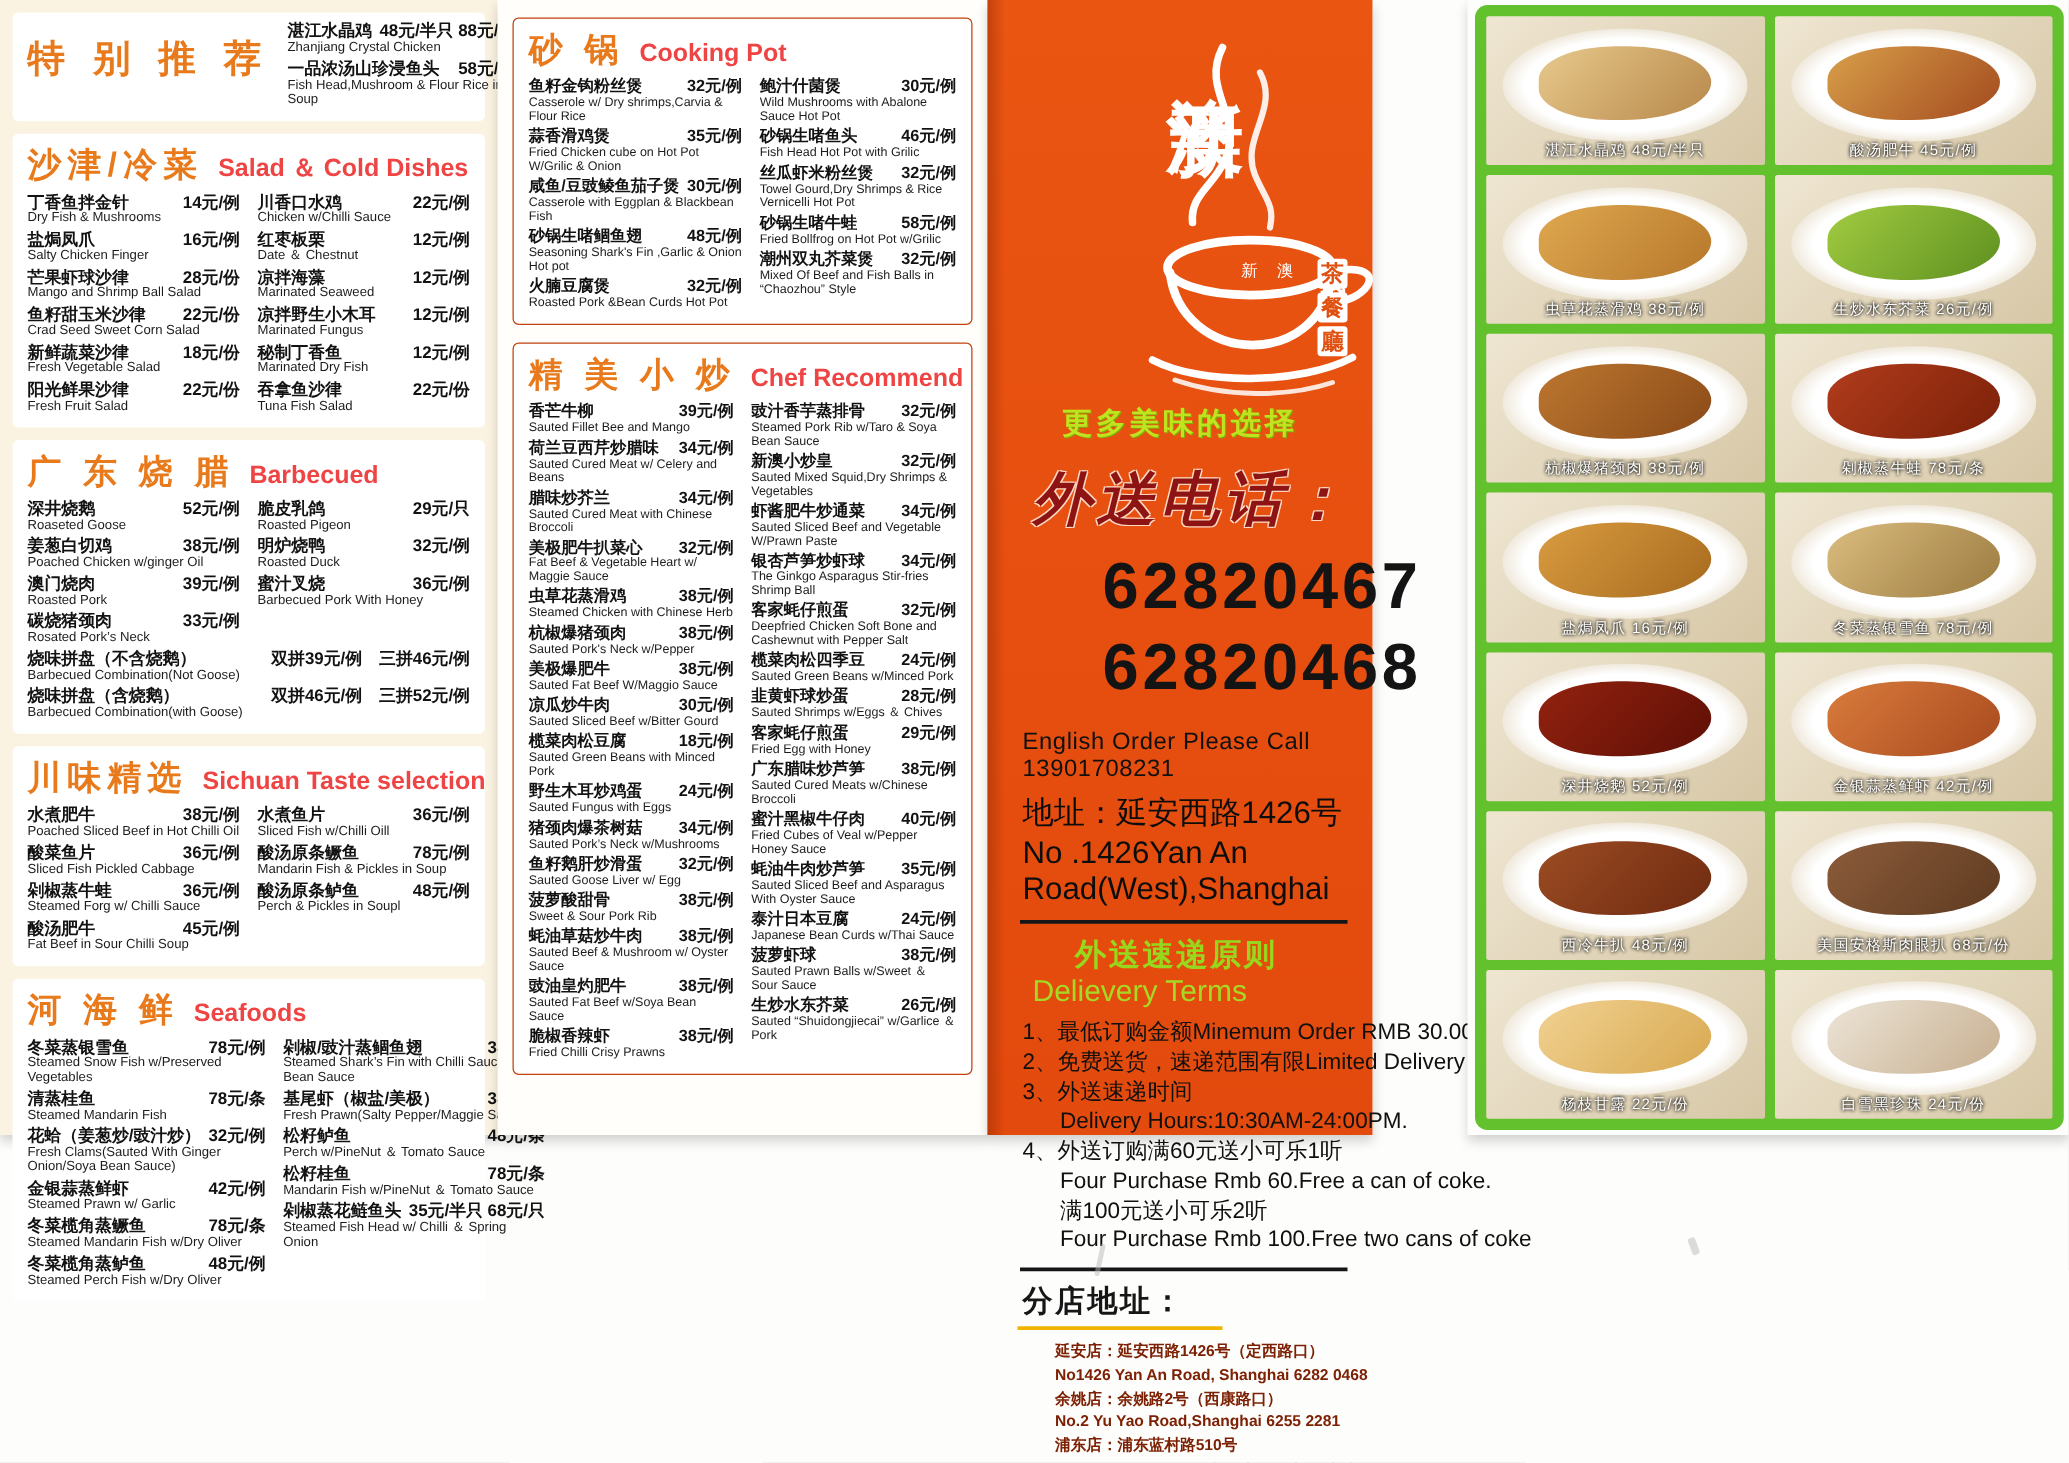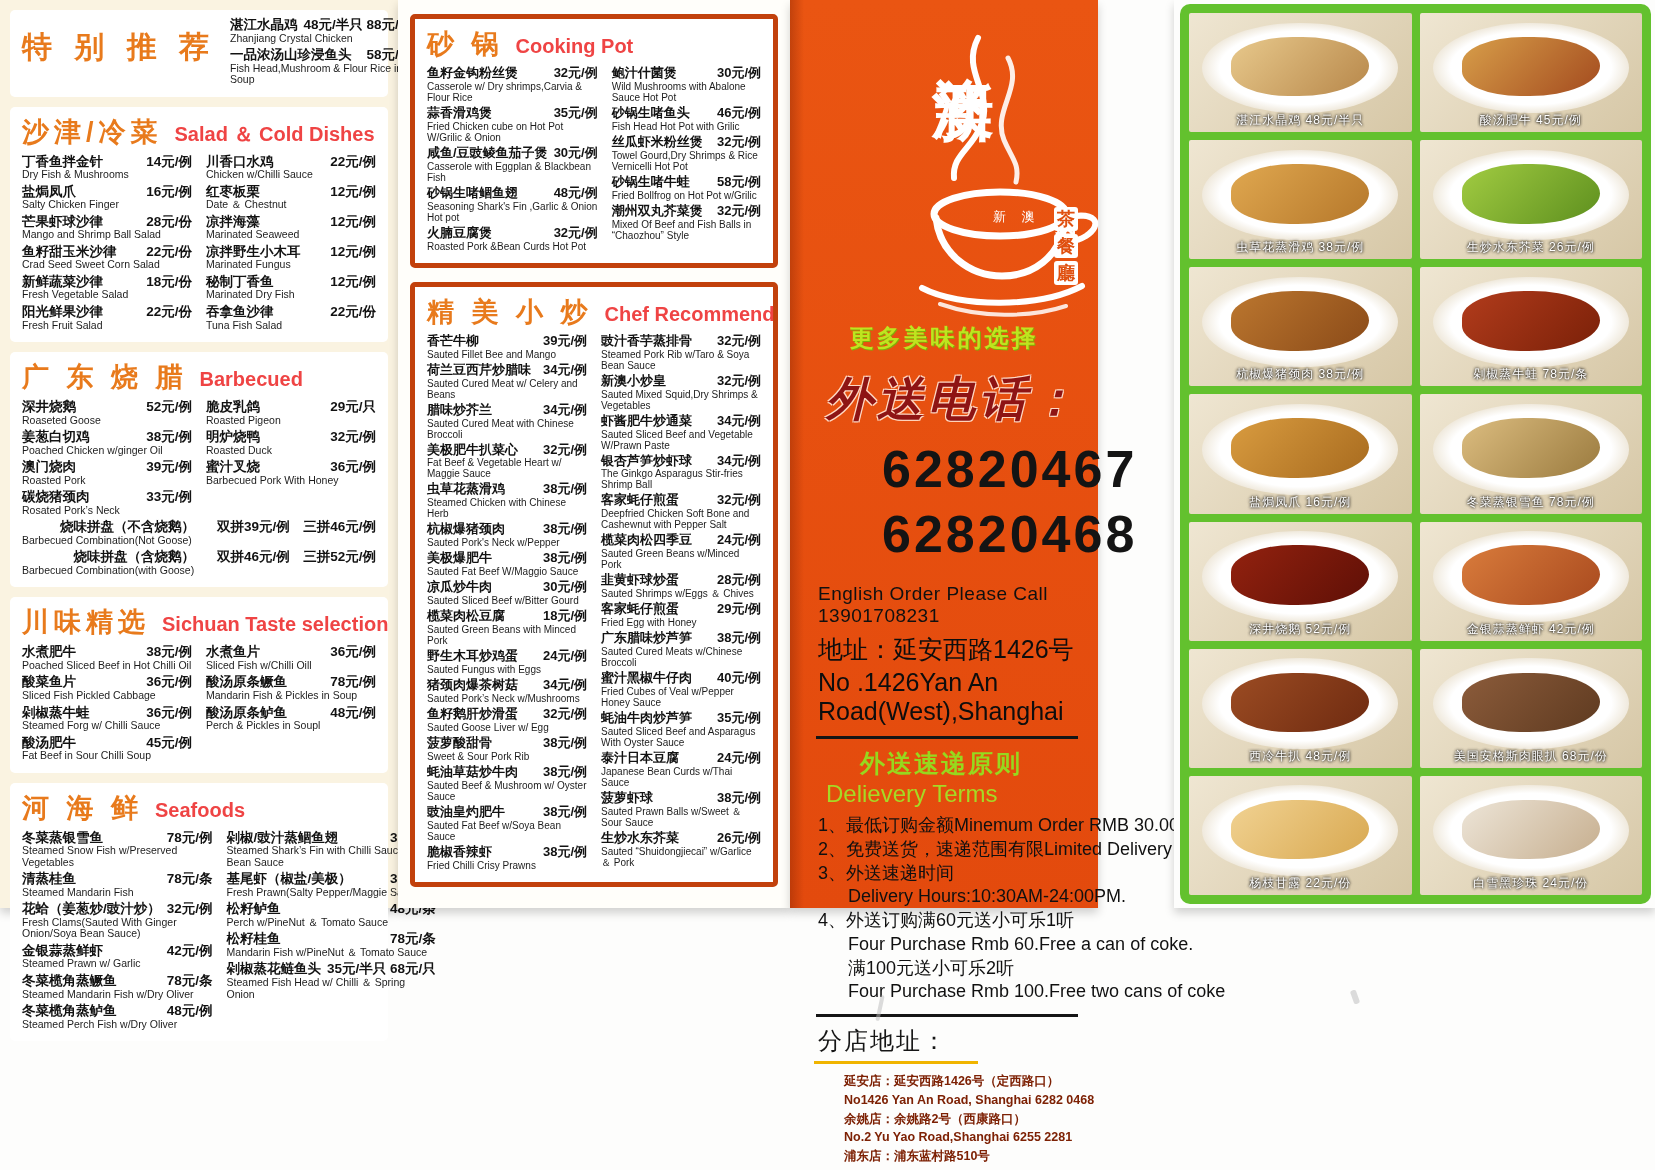--- a/index.html
+++ b/index.html
@@ -13,28 +13,28 @@
   .sec-head{display:flex;align-items:baseline;gap:12px;margin-bottom:4px;}
   .sec-head .cnT{color:#e87a1c;font-weight:bold;font-size:27px;letter-spacing:5px;white-space:nowrap;}
   .sec-head .enT{color:#ef4444;font-weight:bold;font-size:20px;white-space:nowrap;}
   .cols{display:grid;grid-template-columns:1fr 1fr;column-gap:14px;align-items:start;}
   .mi{margin-bottom:3px;}
   .mi .row{display:flex;justify-content:space-between;gap:6px;font-weight:bold;color:#121212;
            font-size:13.5px;line-height:1.15;}
   .mi .row .cn{white-space:nowrap;}
   .mi .row .price{white-space:nowrap;}
   .mi .en{font-size:10.5px;color:#1c1c1c;line-height:1.1;}
-  .wide .mi .row{justify-content:flex-end;gap:22px;}
+  .wide .mi .row{justify-content:space-between;gap:22px;}
   .special{display:flex;gap:14px;align-items:flex-start;}
   .special .title{color:#e87a1c;font-weight:bold;font-size:30px;letter-spacing:7px;white-space:nowrap;padding-top:10px;}
   .special .items{flex:1;}
   
   .panel-mid{left:398px;width:392px;background:#fffefa;}
   .panel-mid .inner{display:flex;flex-direction:column;gap:14px;padding:14px 12px;}
-  .panel-mid .box{border:5px solid #c2410c;}
+  .panel-mid .box{border:1px solid #c2410c;}
   .panel-mid .mi .row{font-size:13px;}
   .panel-mid .mi .en{font-size:10px;}
   
   .panel-orange{left:790px;width:308px;background:linear-gradient(180deg,#ea5512,#e34a0d);color:#111;}
   .panel-orange::before{content:"";position:absolute;left:0;top:0;bottom:0;width:14px;
       background:linear-gradient(90deg,rgba(120,30,0,.35),rgba(120,30,0,0));}
   .logo-zone{position:relative;height:320px;}
   .brand-cn{position:absolute;right:88px;top:28px;color:#fff;font-size:62px;font-weight:bold;
             line-height:1.5;text-align:center;width:70px;}
   .brand-side{position:absolute;right:20px;top:200px;display:flex;flex-direction:column;align-items:center;gap:3px;}
@@ -51,21 +51,21 @@
   .phones{padding-left:92px;font-size:52px;font-weight:bold;color:#141414;letter-spacing:3px;line-height:1.25;margin-top:6px;}
   .eng-order{padding-left:28px;font-size:19px;color:#101010;margin-top:16px;letter-spacing:.5px;}
   .addr-cn{padding-left:28px;font-size:25px;color:#0d0d0d;margin-top:6px;}
   .addr-en{padding-left:28px;font-size:25px;color:#0d0d0d;margin-top:2px;}
   .o-div{border:none;border-top:3px solid #151515;margin:10px 20px 8px 26px;}
   .terms-head{padding-left:28px;margin-top:2px;}
   .terms-head .g1{color:#97d81e;font-size:25px;font-weight:bold;letter-spacing:2px;margin-left:42px;}
   .terms-head .g2{color:#a6d925;font-size:24px;margin-left:8px;}
   .terms{padding-left:28px;font-size:18px;color:#101010;line-height:1.32;margin-top:6px;}
   .terms div{white-space:pre;}
-  .branch-head{padding-left:28px;margin-top:6px;font-size:24px;font-weight:normal;color:#161616;letter-spacing:2px;}
+  .branch-head{padding-left:28px;margin-top:6px;font-size:24px;font-weight:bold;color:#161616;letter-spacing:2px;}
   .branch-rule{height:3px;background:#f0b400;margin:4px 120px 8px 24px;}
   .branches{padding-left:54px;font-size:12.5px;font-weight:bold;color:#7d2104;line-height:1.5;}
   
   .panel-photos{left:1174px;width:481px;background:#fdfdfc;}
   .photo-frame{position:absolute;left:6px;right:4px;top:4px;bottom:4px;background:#63c12e;
                border-radius:10px;padding:9px;}
   .photo-grid{display:grid;grid-template-columns:1fr 1fr;grid-template-rows:repeat(7,1fr);
               gap:8px;height:100%;}
   .ph{position:relative;overflow:hidden;border-radius:2px;background:linear-gradient(135deg,#efe6d2,#d6c7a6);}
   .ph .plate{position:absolute;left:6%;right:6%;top:8%;bottom:16%;border-radius:50%;

